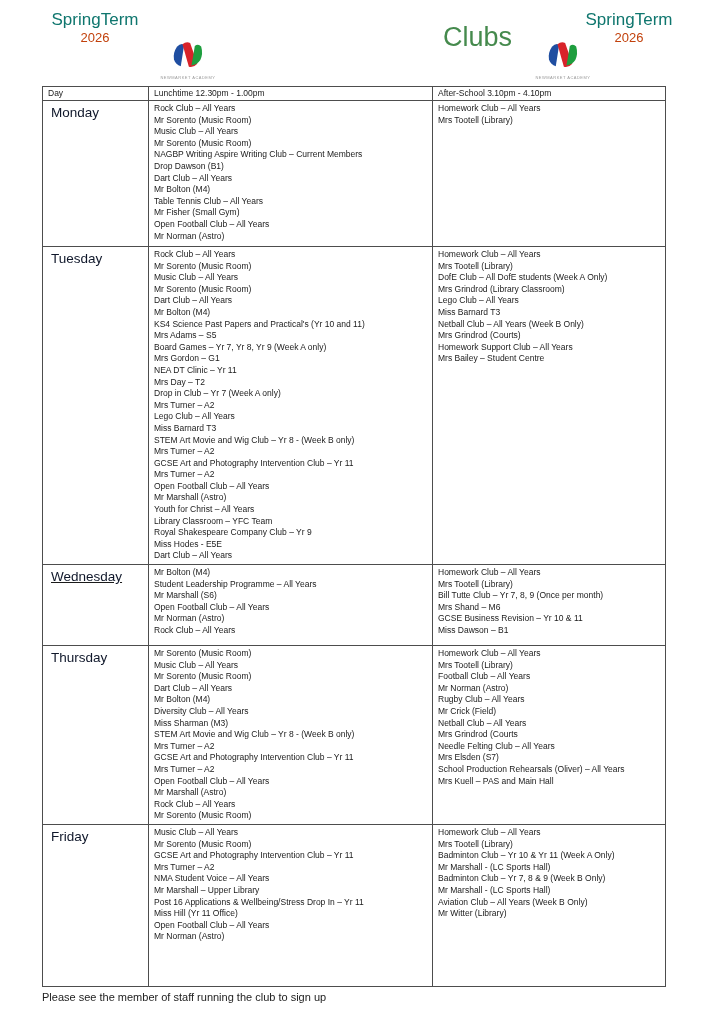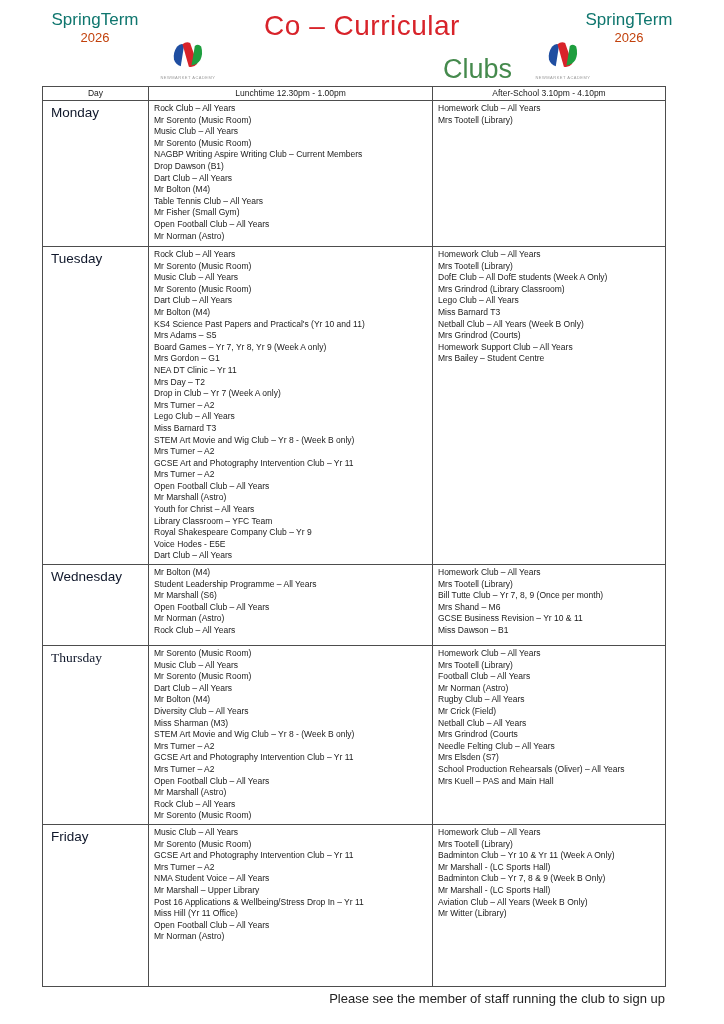--- a/index.html
+++ b/index.html
@@ -28,28 +28,28 @@
     border-collapse:collapse;table-layout:fixed;
     margin-left:42px;width:623px;
   }
   table.clubs col.c-day{width:106px;}
   table.clubs col.c-lunch{width:284px;}
   table.clubs col.c-after{width:233px;}
   table.clubs th,table.clubs td{
     border:1px solid #4d4d4d;vertical-align:top;
     font-weight:normal;text-align:left;
   }
-  table.clubs th{font-size:8.5px;padding:1px 5px 2px 5px;line-height:10px;text-align:center;}
+  table.clubs th{font-size:8.5px;padding:1px 5px 2px 5px;line-height:10px;}
   td.day-cell{padding:4px 4px 2px 8px;}
   .day-label{font-size:13.5px;color:#0f172a;}
   td.list-cell{padding:2px 4px 2px 5px;}
   .cell-line{font-size:8.5px;line-height:11.6px;white-space:nowrap;overflow:hidden;}
   
   .footer-note{
-    margin-top:1px;text-align:right;font-size:13px;color:#222;
+    margin-top:1px;text-align:left;font-size:11px;color:#222;
     width:623px;margin-left:42px;padding-top:3px;
   }
 </style>
 </head>
 <body>
 
 <div class="header">
   <div class="term-block left">
     <div class="term-name">SpringTerm</div>
     <div class="term-year">2026</div>
@@ -58,21 +58,20 @@
   <div class="logo left">
     <svg viewBox="0 0 100 80">
       <path d="M24,16 Q33,6 41,11 L33,62 Q21,58 17,46 Q14,31 24,16 Z" fill="#1F4EA1"></path>
       <path d="M37,10 Q46,2 55,7 L72,56 Q63,66 52,63 Z" fill="#D8232A"></path>
       <path d="M58,60 Q62,40 66,14 Q74,8 81,15 Q86,32 79,47 Q72,58 58,60 Z" fill="#1E9E3E"></path>
     </svg>
     <div class="logo-caption">NEWMARKET ACADEMY</div>
   </div>
 
   <div class="title-block">
-    <div class="title-line1">Co – Curricular</div>
     <div class="title-line2">Clubs</div>
   </div>
 
   <div class="logo right">
     <svg viewBox="0 0 100 80">
       <path d="M24,16 Q33,6 41,11 L33,62 Q21,58 17,46 Q14,31 24,16 Z" fill="#1F4EA1"></path>
       <path d="M37,10 Q46,2 55,7 L72,56 Q63,66 52,63 Z" fill="#D8232A"></path>
       <path d="M58,60 Q62,40 66,14 Q74,8 81,15 Q86,32 79,47 Q72,58 58,60 Z" fill="#1E9E3E"></path>
     </svg>
     <div class="logo-caption">NEWMARKET ACADEMY</div>
@@ -144,59 +143,59 @@
           <div class="cell-line">Miss Barnard T3</div>
           <div class="cell-line">STEM Art Movie and Wig Club – Yr 8 - (Week B only)</div>
           <div class="cell-line">Mrs Turner – A2</div>
           <div class="cell-line">GCSE Art and Photography Intervention Club – Yr 11</div>
           <div class="cell-line">Mrs Turner – A2</div>
           <div class="cell-line">Open Football Club – All Years</div>
           <div class="cell-line">Mr Marshall (Astro)</div>
           <div class="cell-line">Youth for Christ – All Years</div>
           <div class="cell-line">Library Classroom – YFC Team</div>
           <div class="cell-line">Royal Shakespeare Company Club – Yr 9</div>
-          <div class="cell-line">Voice Hodes - E5E</div>
+          <div class="cell-line">Miss Hodes - E5E</div>
           <div class="cell-line">Dart Club – All Years</div>
         </td>
         <td class="list-cell">
           <div class="cell-line">Homework Club – All Years</div>
           <div class="cell-line">Mrs Tootell (Library)</div>
           <div class="cell-line">DofE Club – All DofE students (Week A Only)</div>
           <div class="cell-line">Mrs Grindrod (Library Classroom)</div>
           <div class="cell-line">Lego Club – All Years</div>
           <div class="cell-line">Miss Barnard T3</div>
           <div class="cell-line">Netball Club – All Years (Week B Only)</div>
           <div class="cell-line">Mrs Grindrod (Courts)</div>
           <div class="cell-line">Homework Support Club – All Years</div>
           <div class="cell-line">Mrs Bailey – Student Centre</div>
         </td>
       </tr>
       <tr>
-        <td class="day-cell" style="height: 74px;">
+        <td class="day-cell" style="height: 74px; text-decoration: underline;">
           <div class="day-label">Wednesday</div>
         </td>
         <td class="list-cell">
           <div class="cell-line">Mr Bolton (M4)</div>
           <div class="cell-line">Student Leadership Programme – All Years</div>
           <div class="cell-line">Mr Marshall (S6)</div>
           <div class="cell-line">Open Football Club – All Years</div>
           <div class="cell-line">Mr Norman (Astro)</div>
           <div class="cell-line">Rock Club – All Years</div>
         </td>
         <td class="list-cell">
           <div class="cell-line">Homework Club – All Years</div>
           <div class="cell-line">Mrs Tootell (Library)</div>
           <div class="cell-line">Bill Tutte Club – Yr 7, 8, 9 (Once per month)</div>
           <div class="cell-line">Mrs Shand – M6</div>
           <div class="cell-line">GCSE Business Revision – Yr 10 &amp; 11</div>
           <div class="cell-line">Miss Dawson – B1</div>
         </td>
       </tr>
       <tr>
-        <td class="day-cell" style="height: 164px; font-family: Liberation Serif, serif;">
+        <td class="day-cell" style="height: 164px;">
           <div class="day-label">Thursday</div>
         </td>
         <td class="list-cell">
           <div class="cell-line">Mr Sorento (Music Room)</div>
           <div class="cell-line">Music Club – All Years</div>
           <div class="cell-line">Mr Sorento (Music Room)</div>
           <div class="cell-line">Dart Club – All Years</div>
           <div class="cell-line">Mr Bolton (M4)</div>
           <div class="cell-line">Diversity Club – All Years</div>
           <div class="cell-line">Miss Sharman (M3)</div>

